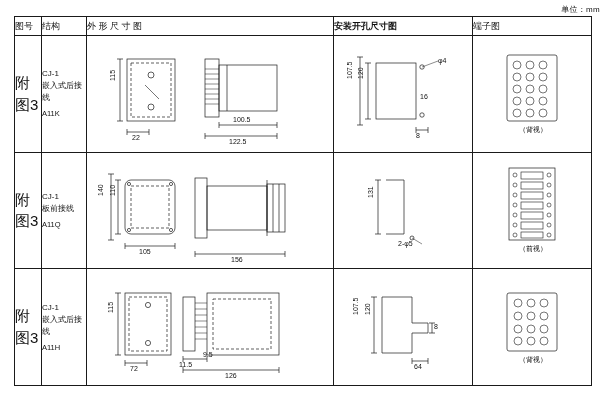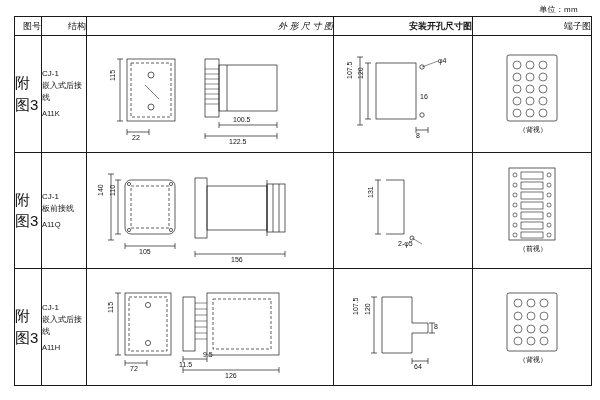--- a/index.html
+++ b/index.html
@@ -1,27 +1,27 @@
 <!DOCTYPE html>
 <html><head>
 <meta charset="utf-8">
 <style>
   html,body{margin:0;padding:0;background:#ffffff;}
   body{width:600px;height:400px;font-family:"Liberation Sans","DejaVu Sans",sans-serif;color:#111;}
   .page{position:relative;width:600px;height:400px;box-sizing:border-box;}
 
-  .unit{position:absolute;right:22px;top:4px;font-size:8px;color:#111;letter-spacing:.3px;text-align:right;}
+  .unit{position:absolute;right:0;top:4px;font-size:8px;color:#111;letter-spacing:.3px;text-align:right;}
 
   table.main{position:absolute;left:14px;top:16px;width:572px;height:370px;border-collapse:collapse;table-layout:fixed;}
   table.main td,table.main th{border:1px solid #1a1a1a;padding:0;}
-  thead th{height:18px;font-weight:normal;font-size:9px;color:#111;text-align:right;vertical-align:middle;}
+  thead th{height:18px;font-weight:normal;font-size:9px;color:#111;text-align:left;vertical-align:middle;}
 
   .c-num{width:26px;}
   .c-struct{width:44px;}
-  .c-dim{width:246px;font-style:italic;}
+  .c-dim{width:246px;}
   .c-hole{width:138px;font-weight:bold;}
   .c-term{width:118px;}
 
   td.cell{vertical-align:middle;height:113px;position:relative;}
 
   .numcell{font-size:15px;line-height:1.45;}
   .structcell{font-size:8px;line-height:1.5;padding:2px 1px;}
   .structcell .model{font-size:8px;}
   .structcell .code{font-size:7.5px;margin-top:4px;}
 

